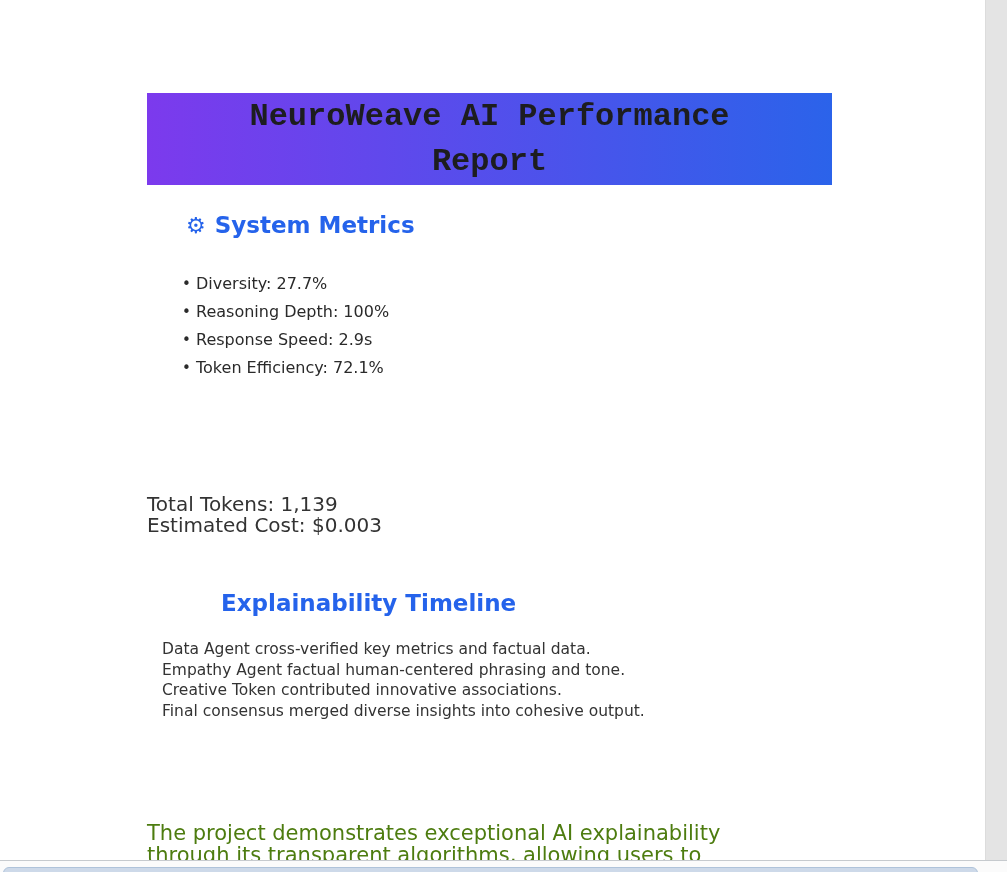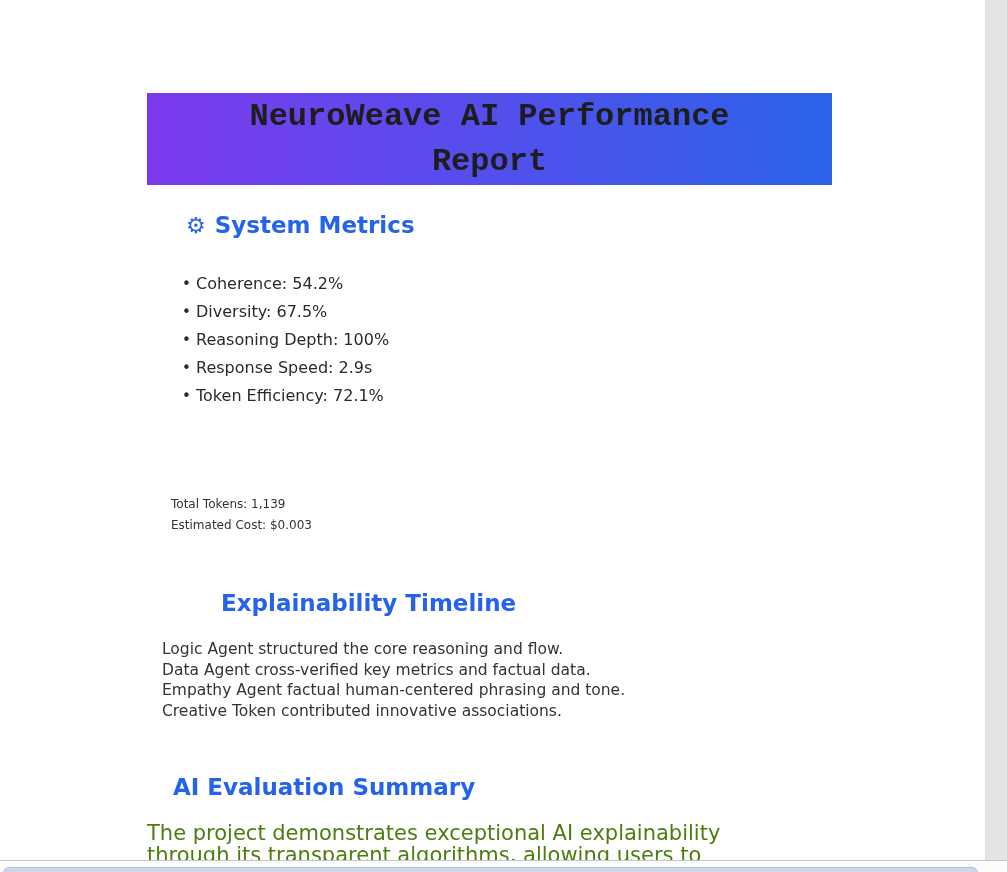--- a/index.html
+++ b/index.html
@@ -72,24 +72,23 @@
     display: inline-block;
     width: 14px;
     font-size: 15px;
   }
 
   
   .resources {
     position: absolute;
     left: 147px;
     top: 494px;
-    font-size: 12px;
+    font-size: 20px;
     line-height: 20.5px;
     color: #333333;
-    margin-left: 24px;
   }
 
   
   .timeline {
     position: absolute;
     left: 162px;
     top: 639px;
     font-size: 15.5px;
     line-height: 20.5px;
     color: #333333;
@@ -149,41 +148,39 @@
 
   <div class="banner">
     <h1>NeuroWeave AI Performance Report</h1>
   </div>
 
   <h2 class="h2 pos-h2-metrics">
     <span class="icon">⚙</span><span>System Metrics</span>
   </h2>
 
   <div class="bullets">
-    <div class="bullet-item"><span class="dot">•</span><span>Coherence: 54.2%</span></div>
-    <div class="bullet-item"><span class="dot">•</span><span>Diversity: 67.5%</span></div>
+    <div class="bullet-item"><span class="dot">•</span><span>Diversity: 27.7%</span></div>
     <div class="bullet-item"><span class="dot">•</span><span>Reasoning Depth: 100%</span></div>
     <div class="bullet-item"><span class="dot">•</span><span>Response Speed: 2.9s</span></div>
     <div class="bullet-item"><span class="dot">•</span><span>Token Efficiency: 72.1%</span></div>
   </div>
 
   <div class="resources">
     <div>Total Tokens: 1,139</div>
     <div>Estimated Cost: $0.003</div>
   </div>
 
   <h2 class="h2 pos-h2-timeline">Explainability Timeline</h2>
   <div class="timeline">
-    <div>Logic Agent structured the core reasoning and flow.</div>
     <div>Data Agent cross-verified key metrics and factual data.</div>
     <div>Empathy Agent factual human-centered phrasing and tone.</div>
     <div>Creative Token contributed innovative associations.</div>
+    <div>Final consensus merged diverse insights into cohesive output.</div>
   </div>
 
-  <h2 class="h2 pos-h2-summary">AI Evaluation Summary</h2>
   <div class="summary">The project demonstrates exceptional AI explainability through its transparent algorithms, allowing users to understand decision-making</div>
 
   <div class="vscrollbar"></div>
   <div class="hscrollbar">
     <div class="thumb"></div>
   </div>
 
 </div>
 
 </body></html>

